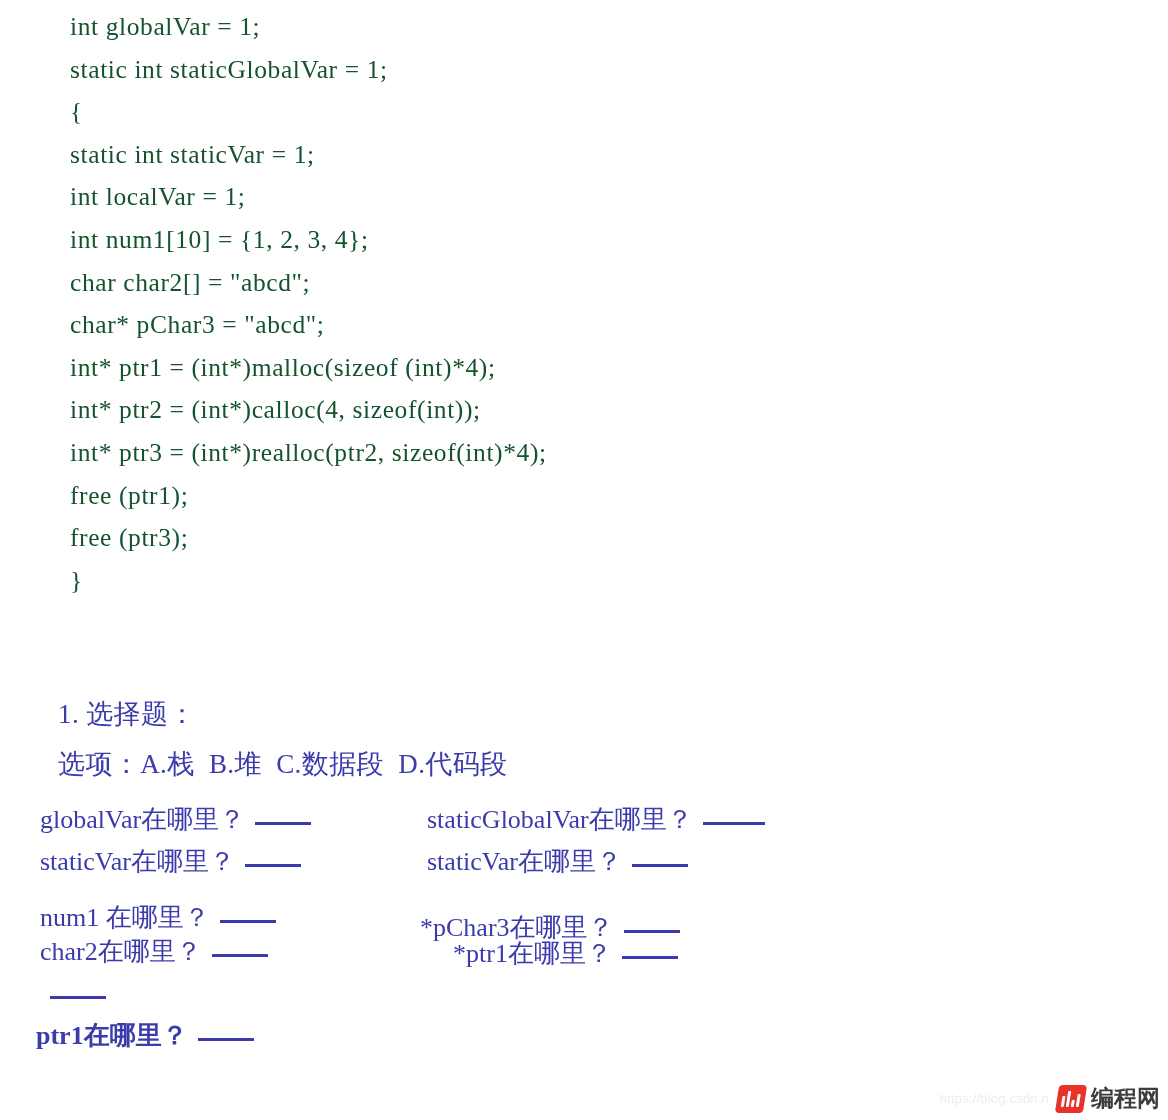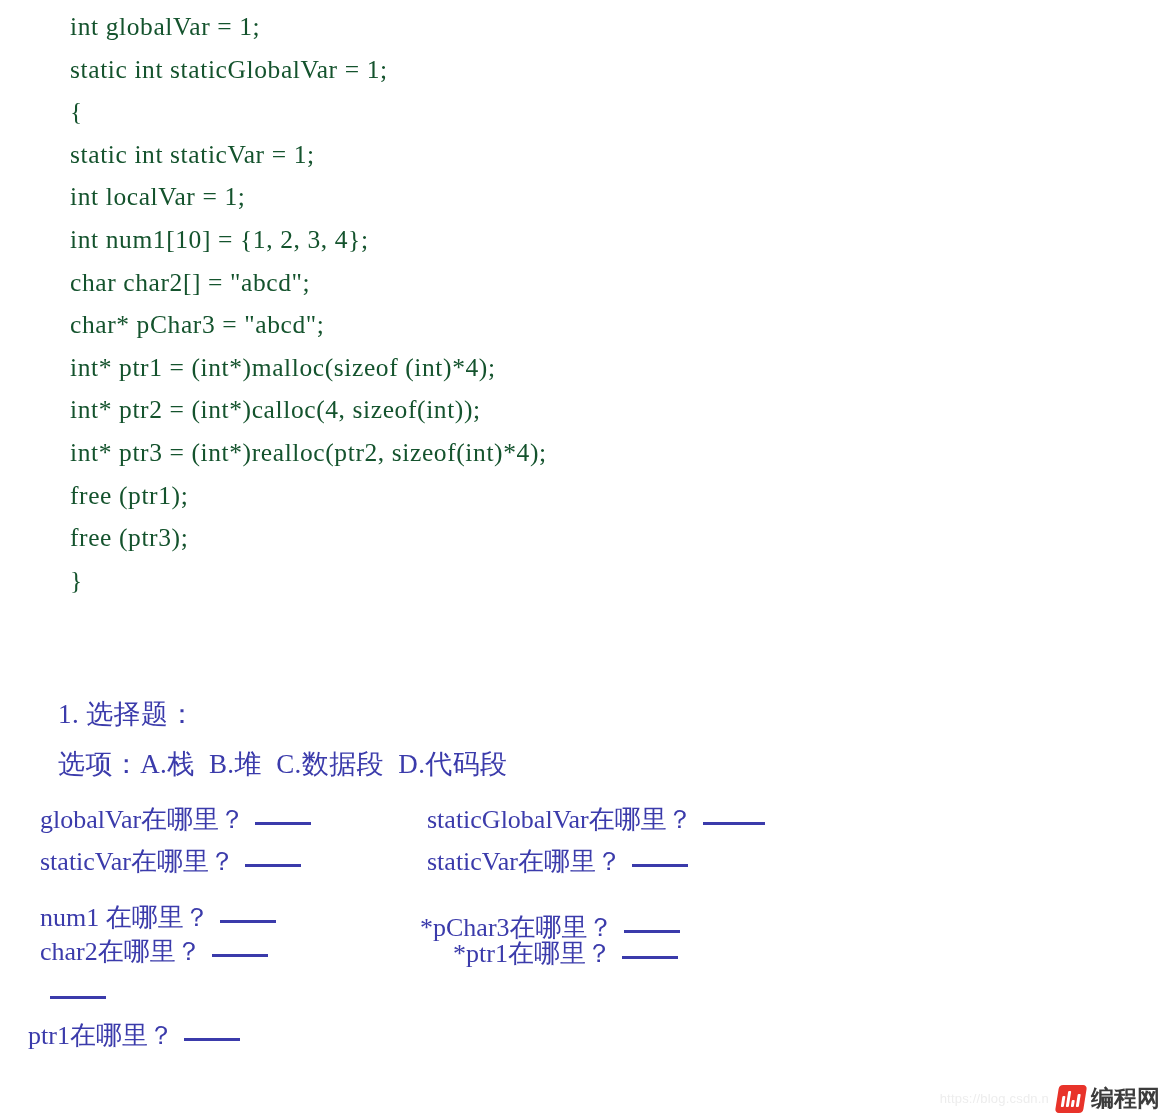--- a/index.html
+++ b/index.html
@@ -80,21 +80,21 @@
     height: 0.85em;
   }
   .blank.wide { width: 62px; }
 
   
   .r-gv  { left: 40px;  top: 2px; }
   .r-sv  { left: 40px;  top: 44px; }
   .r-n1  { left: 40px;  top: 100px; font-family: Liberation Serif, serif; }
   .r-c2  { left: 40px;  top: 134px; }
   .r-pc3 { left: 40px;  top: 176px; }
-  .r-p1  { left: 28px;  top: 218px; }
+  .r-p1  { left: 36px;  top: 218px; font-weight: bold; }
 
   
   .r-sgv { left: 427px; top: 2px; }
   .r-lv  { left: 427px; top: 44px; }
   .r-spc { left: 420px; top: 110px; }
   .r-sp1 { left: 405px; top: 136px; margin-left: 48px; }
 
   
   .watermark {
     position: absolute;

